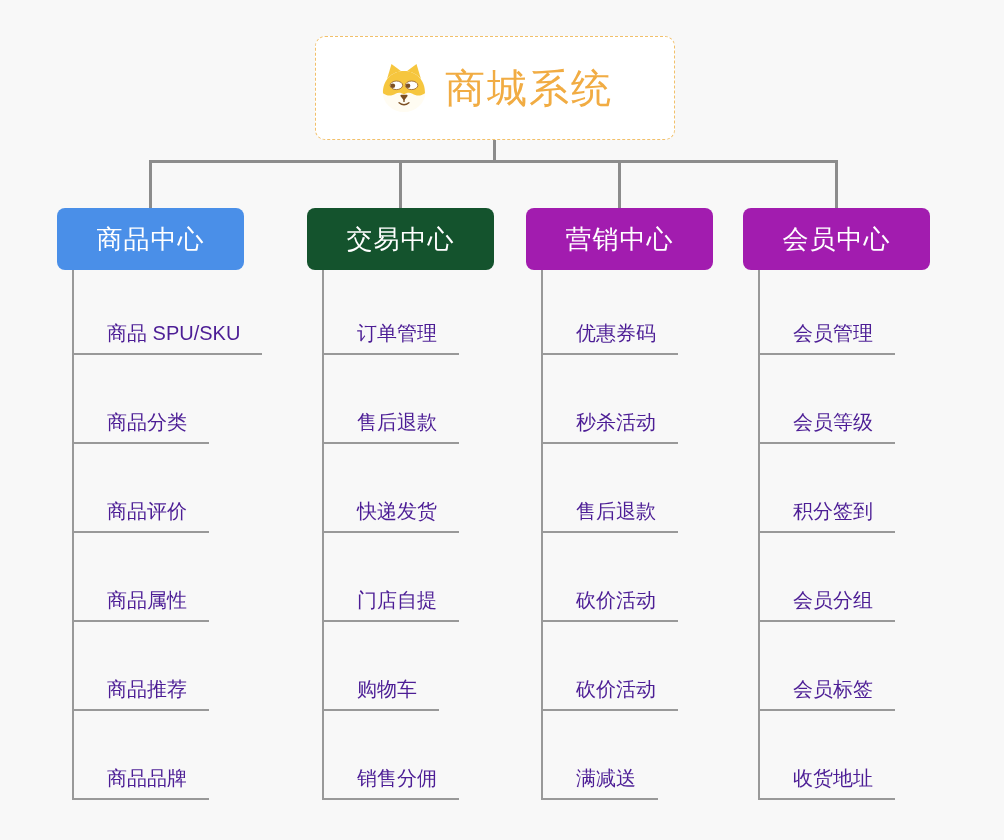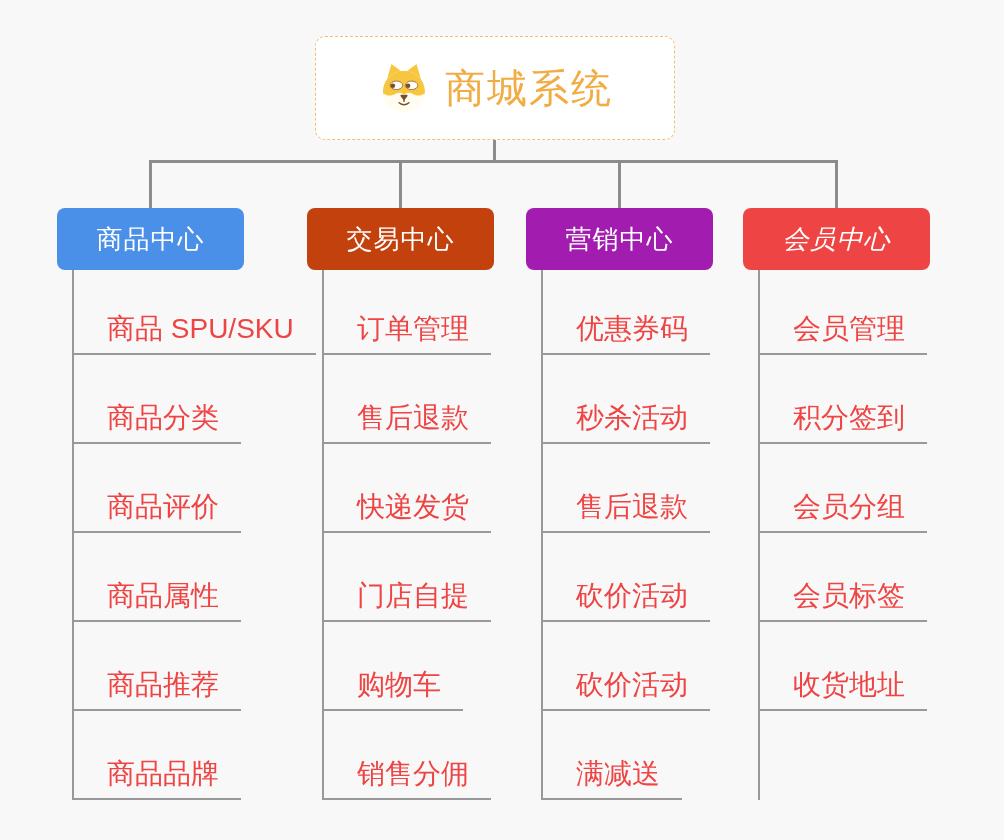--- a/index.html
+++ b/index.html
@@ -51,21 +51,21 @@
   }
   .items{position:absolute;left:15px;top:266px;}
   .item{
     box-sizing:border-box;height:89px;width:max-content;
     display:flex;align-items:flex-end;
     padding:0 22px 8px 35px;
     border-bottom:2px solid #999999;
     cursor:pointer;
   }
   .item-label{
-    font-size:28px;color:#ef4444;line-height:1.15;white-space:nowrap;
+    font-size:20px;color:#4c1d95;line-height:1.15;white-space:nowrap;
   }
 </style>
 </head>
 <body style="background: rgb(248, 248, 248);">
 
 <div class="canvas">
 
   <div class="conn root-stub"></div>
   <div class="conn bus"></div>
 
@@ -116,21 +116,21 @@
   </div>
 
   <div class="item">
     <span class="item-label">商品品牌</span>
   </div>
 </div>
   </div>
 
   <div class="branch b1">
     <div class="conn branch-stub"></div>
-    <div class="branch-node" style="background: #c2410c;">
+    <div class="branch-node" style="background: #14532d;">
       <span class="branch-label">交易中心</span>
     </div>
     <div class="spine"></div>
     <div class="items">
   <div class="item">
     <span class="item-label">订单管理</span>
   </div>
 
   <div class="item">
     <span class="item-label">售后退款</span>
@@ -182,29 +182,32 @@
   </div>
 
   <div class="item">
     <span class="item-label">满减送</span>
   </div>
 </div>
   </div>
 
   <div class="branch b3">
     <div class="conn branch-stub"></div>
-    <div class="branch-node" style="background: #ef4444; font-style: italic;">
+    <div class="branch-node" style="background: #a21caf;">
       <span class="branch-label">会员中心</span>
     </div>
     <div class="spine"></div>
     <div class="items">
   <div class="item">
     <span class="item-label">会员管理</span>
   </div>
 
+  <div class="item">
+    <span class="item-label">会员等级</span>
+  </div>
 
   <div class="item">
     <span class="item-label">积分签到</span>
   </div>
 
   <div class="item">
     <span class="item-label">会员分组</span>
   </div>
 
   <div class="item">

